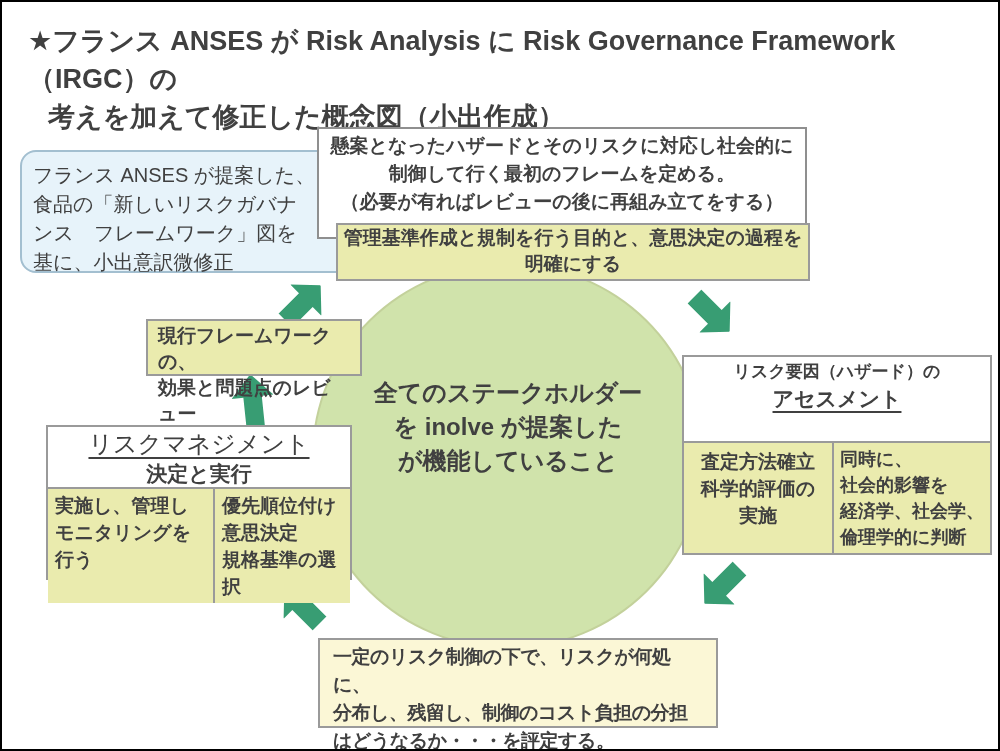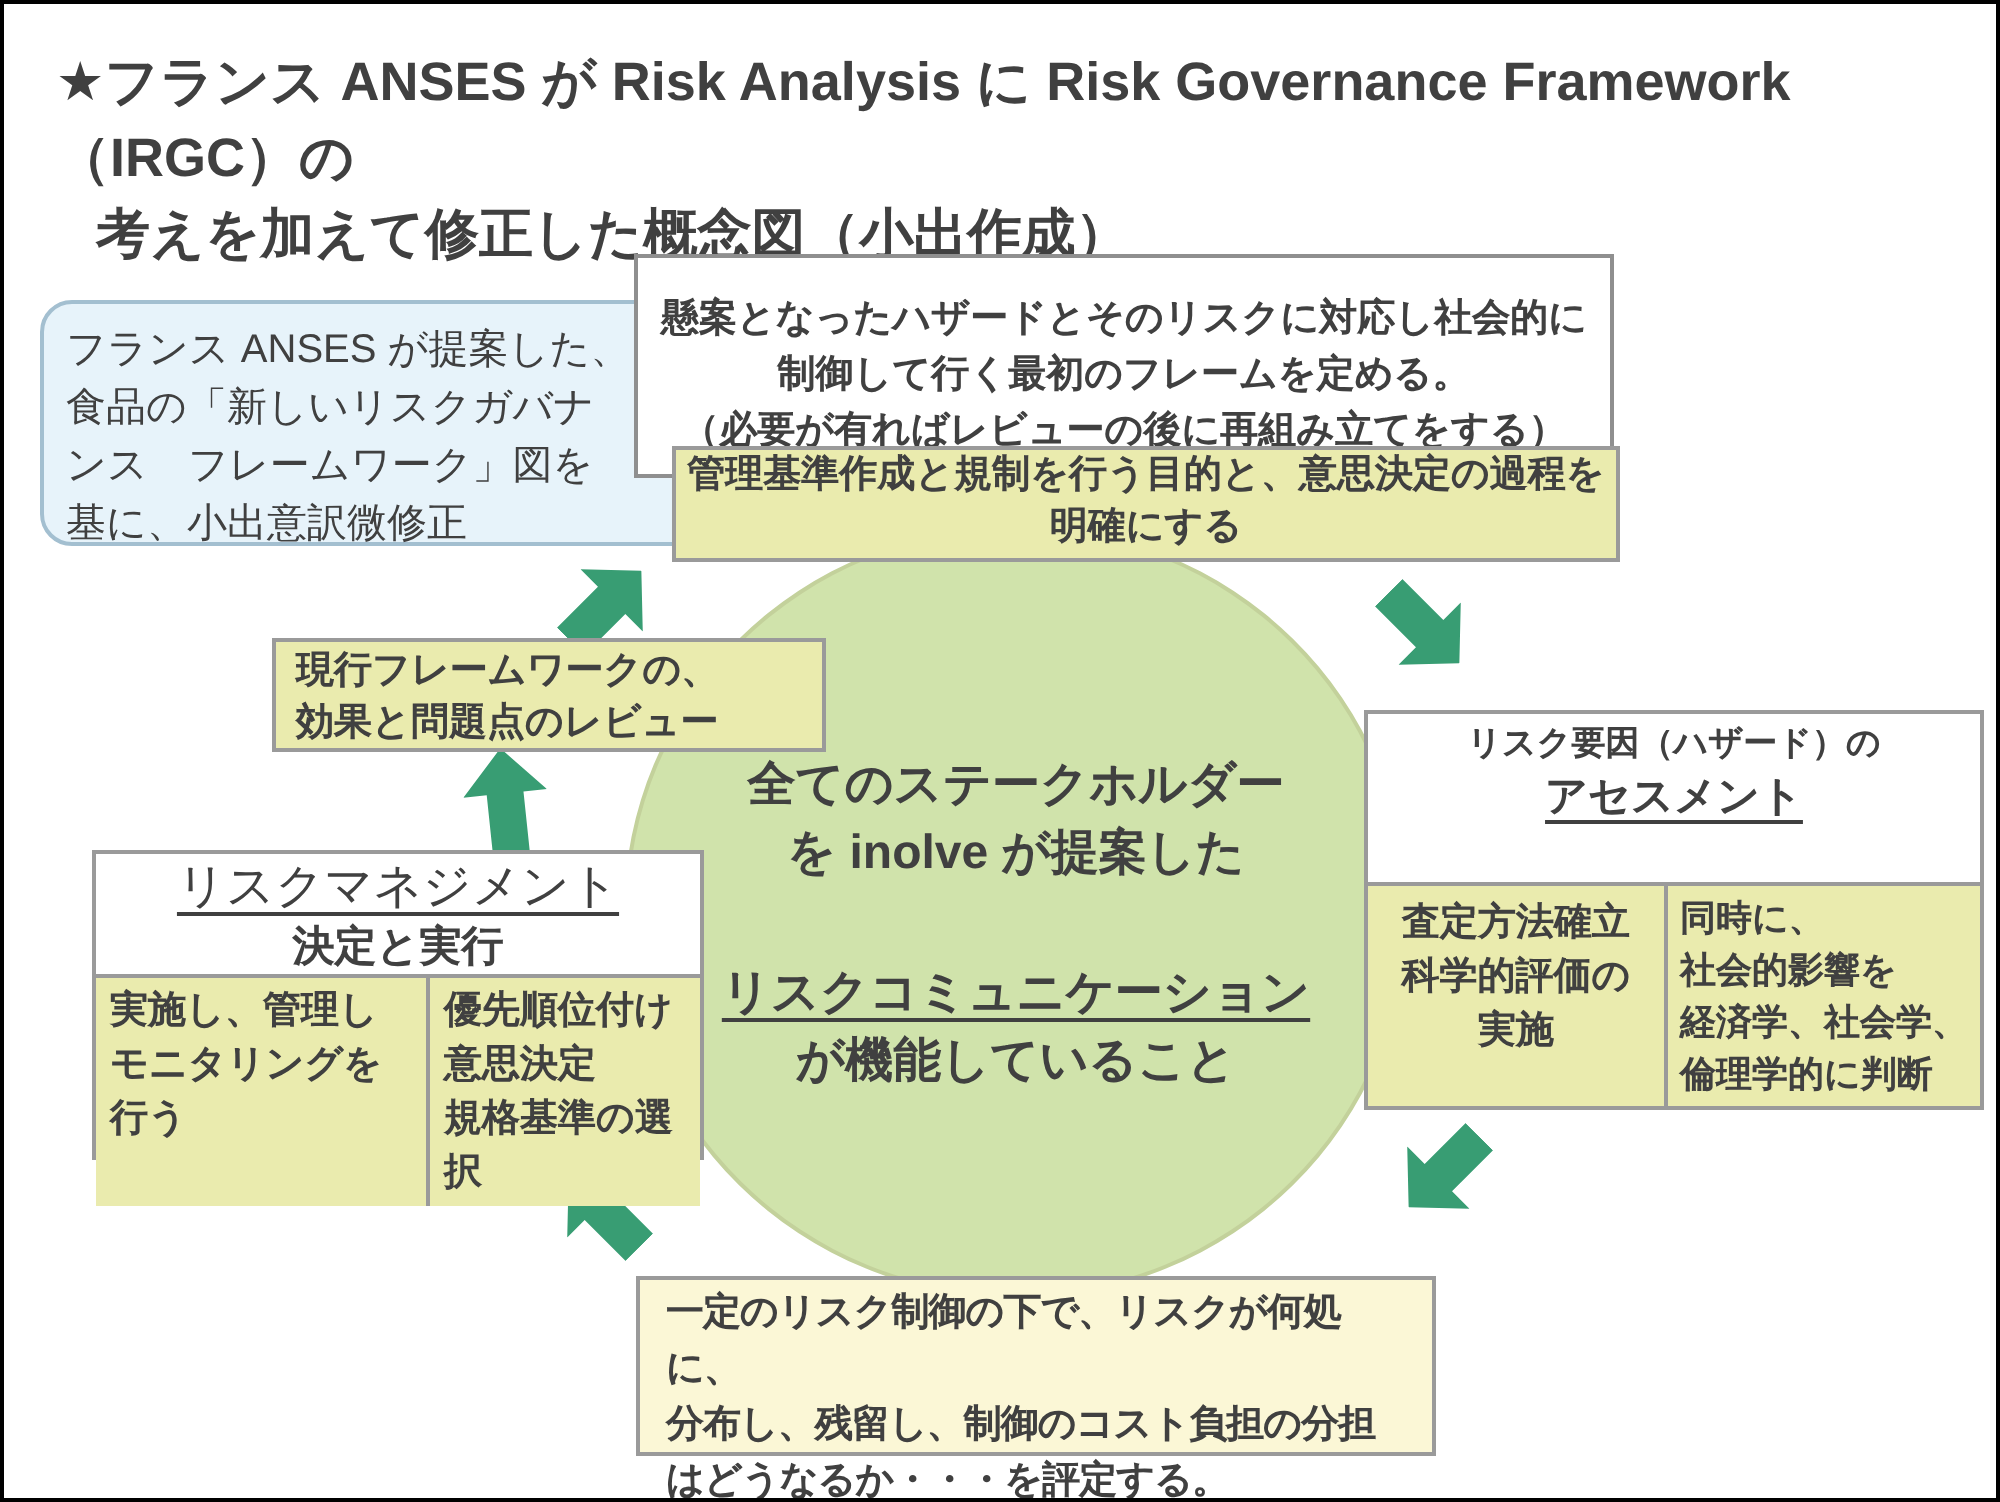--- a/index.html
+++ b/index.html
@@ -18,41 +18,41 @@
 
   .note-box {
     left:18px; top:148px; width:340px; height:123px;
     background:var(--note-blue-bg,#e7f3fa); border:2px solid var(--note-blue-border,#a3bfd0);
     border-radius:16px; font-size:20px; line-height:29px; padding:9px 11px; z-index:3;
   }
 
   .frame-box {
     left:315px; top:125px; width:490px; height:112px;
     background:#fff; border:2px solid #8f8f8f; text-align:center;
-    font-size:19px; font-weight:bold; line-height:28px; padding-top:17px; z-index:3;
+    font-size:19px; font-weight:bold; line-height:28px; padding-top:3px; z-index:3;
   }
 
   .purpose-box {
     left:334px; top:221px; width:474px; height:58px;
     background:var(--box-yellow,#eaebae); border:2px solid #9a9a9a; text-align:center;
     font-size:19px; font-weight:bold; line-height:26px; padding-top:0; z-index:3;
   }
 
   .circle {
     left:310px; top:261px; width:392px; height:386px; border-radius:50%;
     background:var(--circle-green,#d0e3ab); border:2px solid #c3d19b; z-index:1;
   }
   .circle-text {
     left:315px; top:374px; width:382px; text-align:center; z-index:2;
     font-size:24px; font-weight:bold; line-height:34px;
   }
   .circle-text .group2 { margin-top:36px; }
 
   .review-box {
-    left:134px; top:317px; width:277px; height:57px;
+    left:144px; top:317px; width:216px; height:57px;
     background:var(--box-yellow,#eaebae); border:2px solid #9a9a9a;
     font-size:19px; font-weight:bold; line-height:26px; padding:2px 10px; z-index:3;
   }
 
   .management-box {
     left:44px; top:423px; width:306px; height:155px;
     background:#fff; border:2px solid #9a9a9a; z-index:3; display:flex; flex-direction:column;
   }
   .management-box .hdr { height:62px; text-align:center; border-bottom:2px solid #9a9a9a; }
   .management-box .hdr .t1 { font-size:24px; font-weight:normal; line-height:33px; }
@@ -110,21 +110,20 @@
 制御して行く最初のフレームを定める。
 （必要が有ればレビューの後に再組み立てをする）</div>
 
   <div class="abs purpose-box prewrap">管理基準作成と規制を行う目的と、意思決定の過程を
 明確にする</div>
 
   <div class="abs circle"></div>
   <div class="abs circle-text">
     <div>全てのステークホルダー</div>
     <div>を inolve が提案した</div>
-    <div class="group2 u">リスクコミュニケーション</div>
     <div>が機能していること</div>
   </div>
 
   <div class="abs review-box prewrap">現行フレームワークの、
 効果と問題点のレビュー</div>
 
   <div class="abs management-box">
     <div class="hdr">
       <div class="t1 u">リスクマネジメント</div>
       <div class="t2">決定と実行</div>

